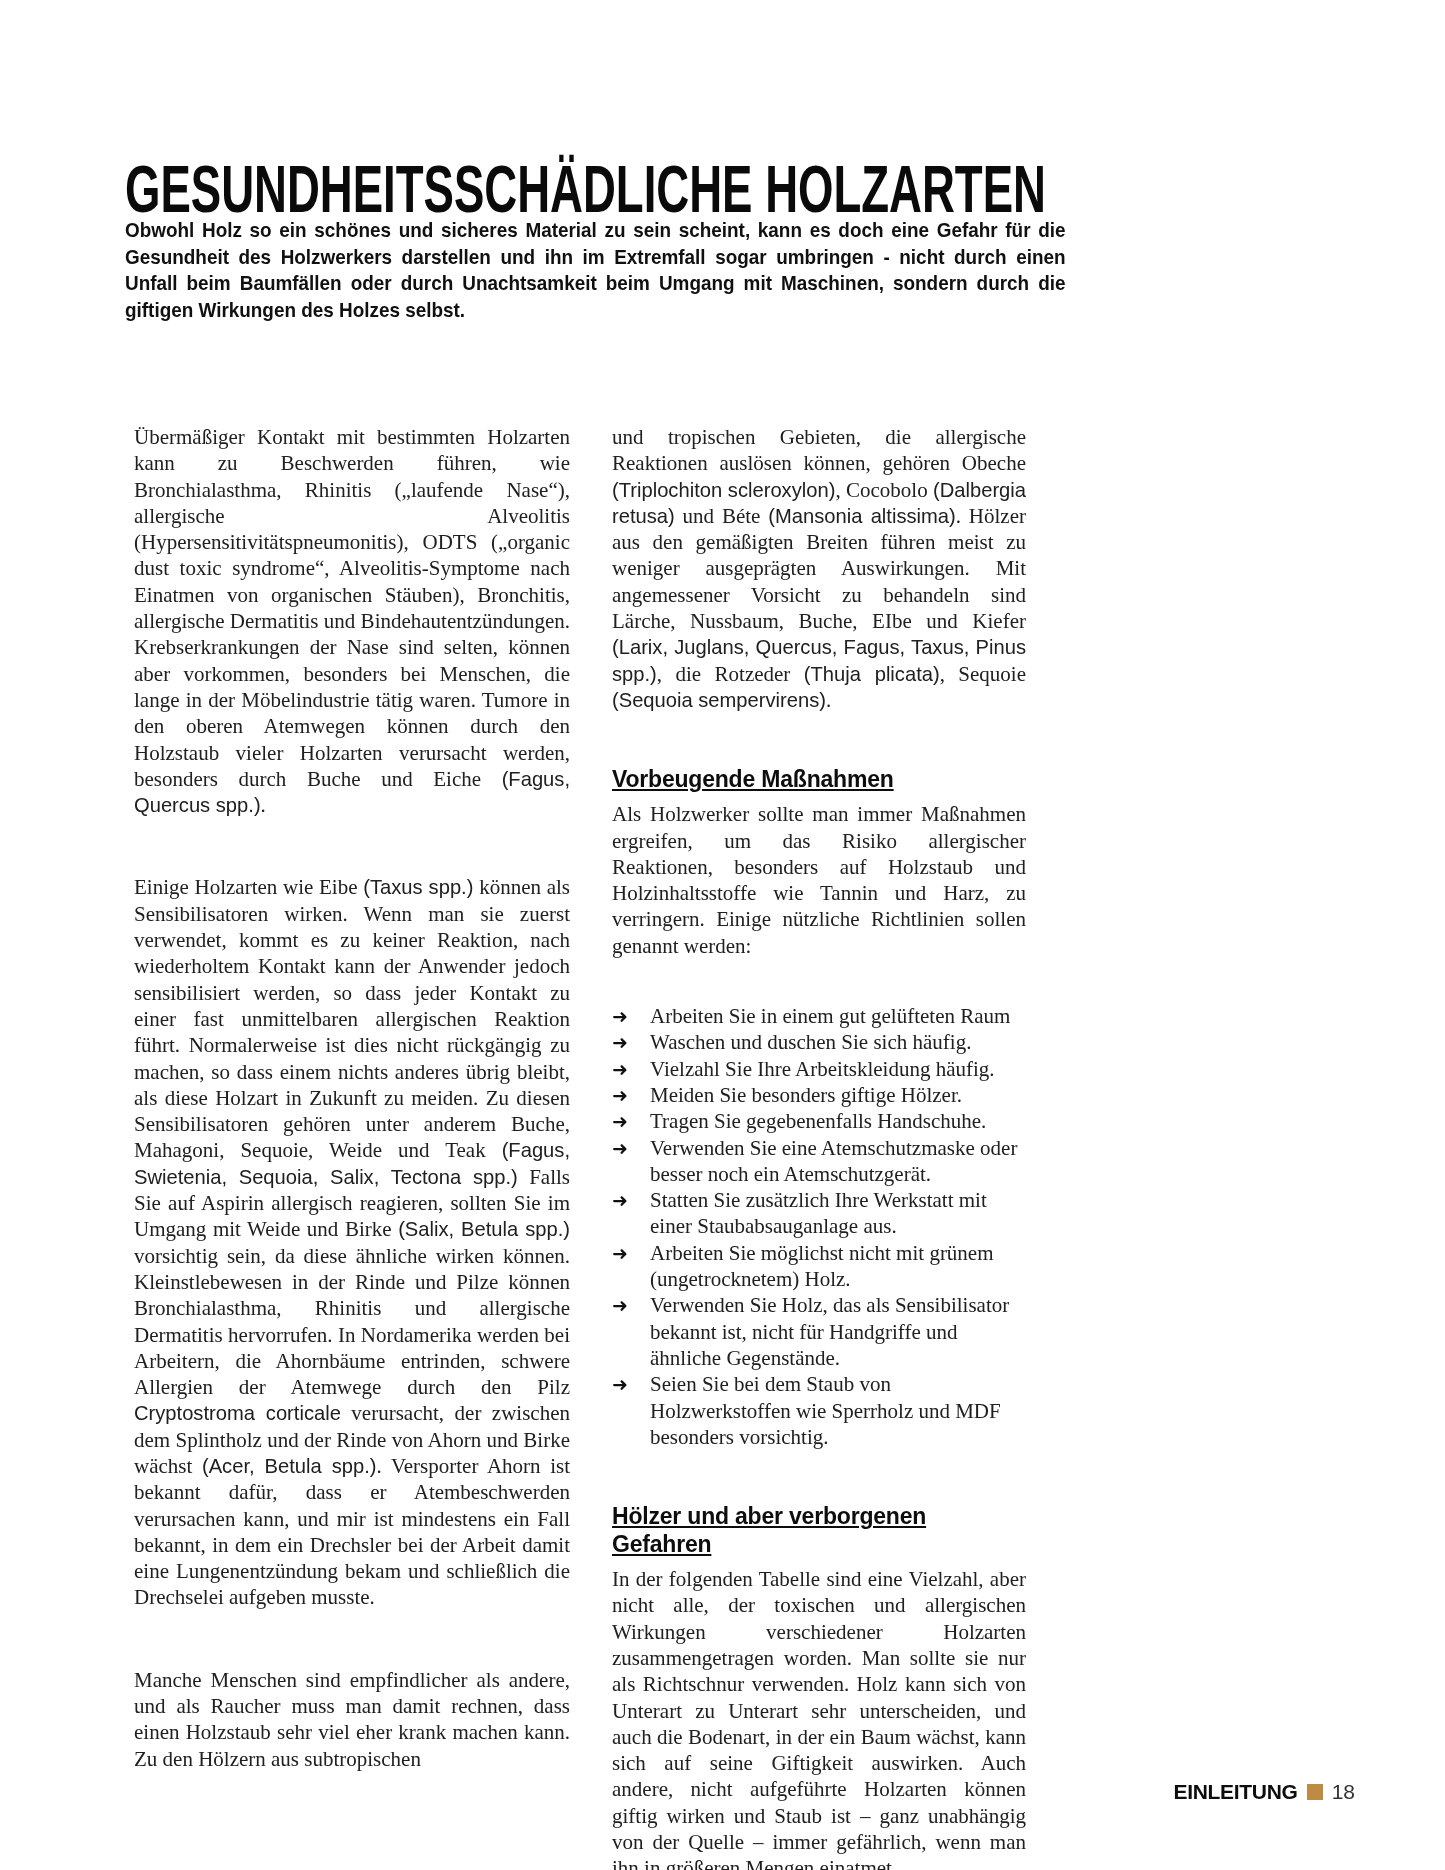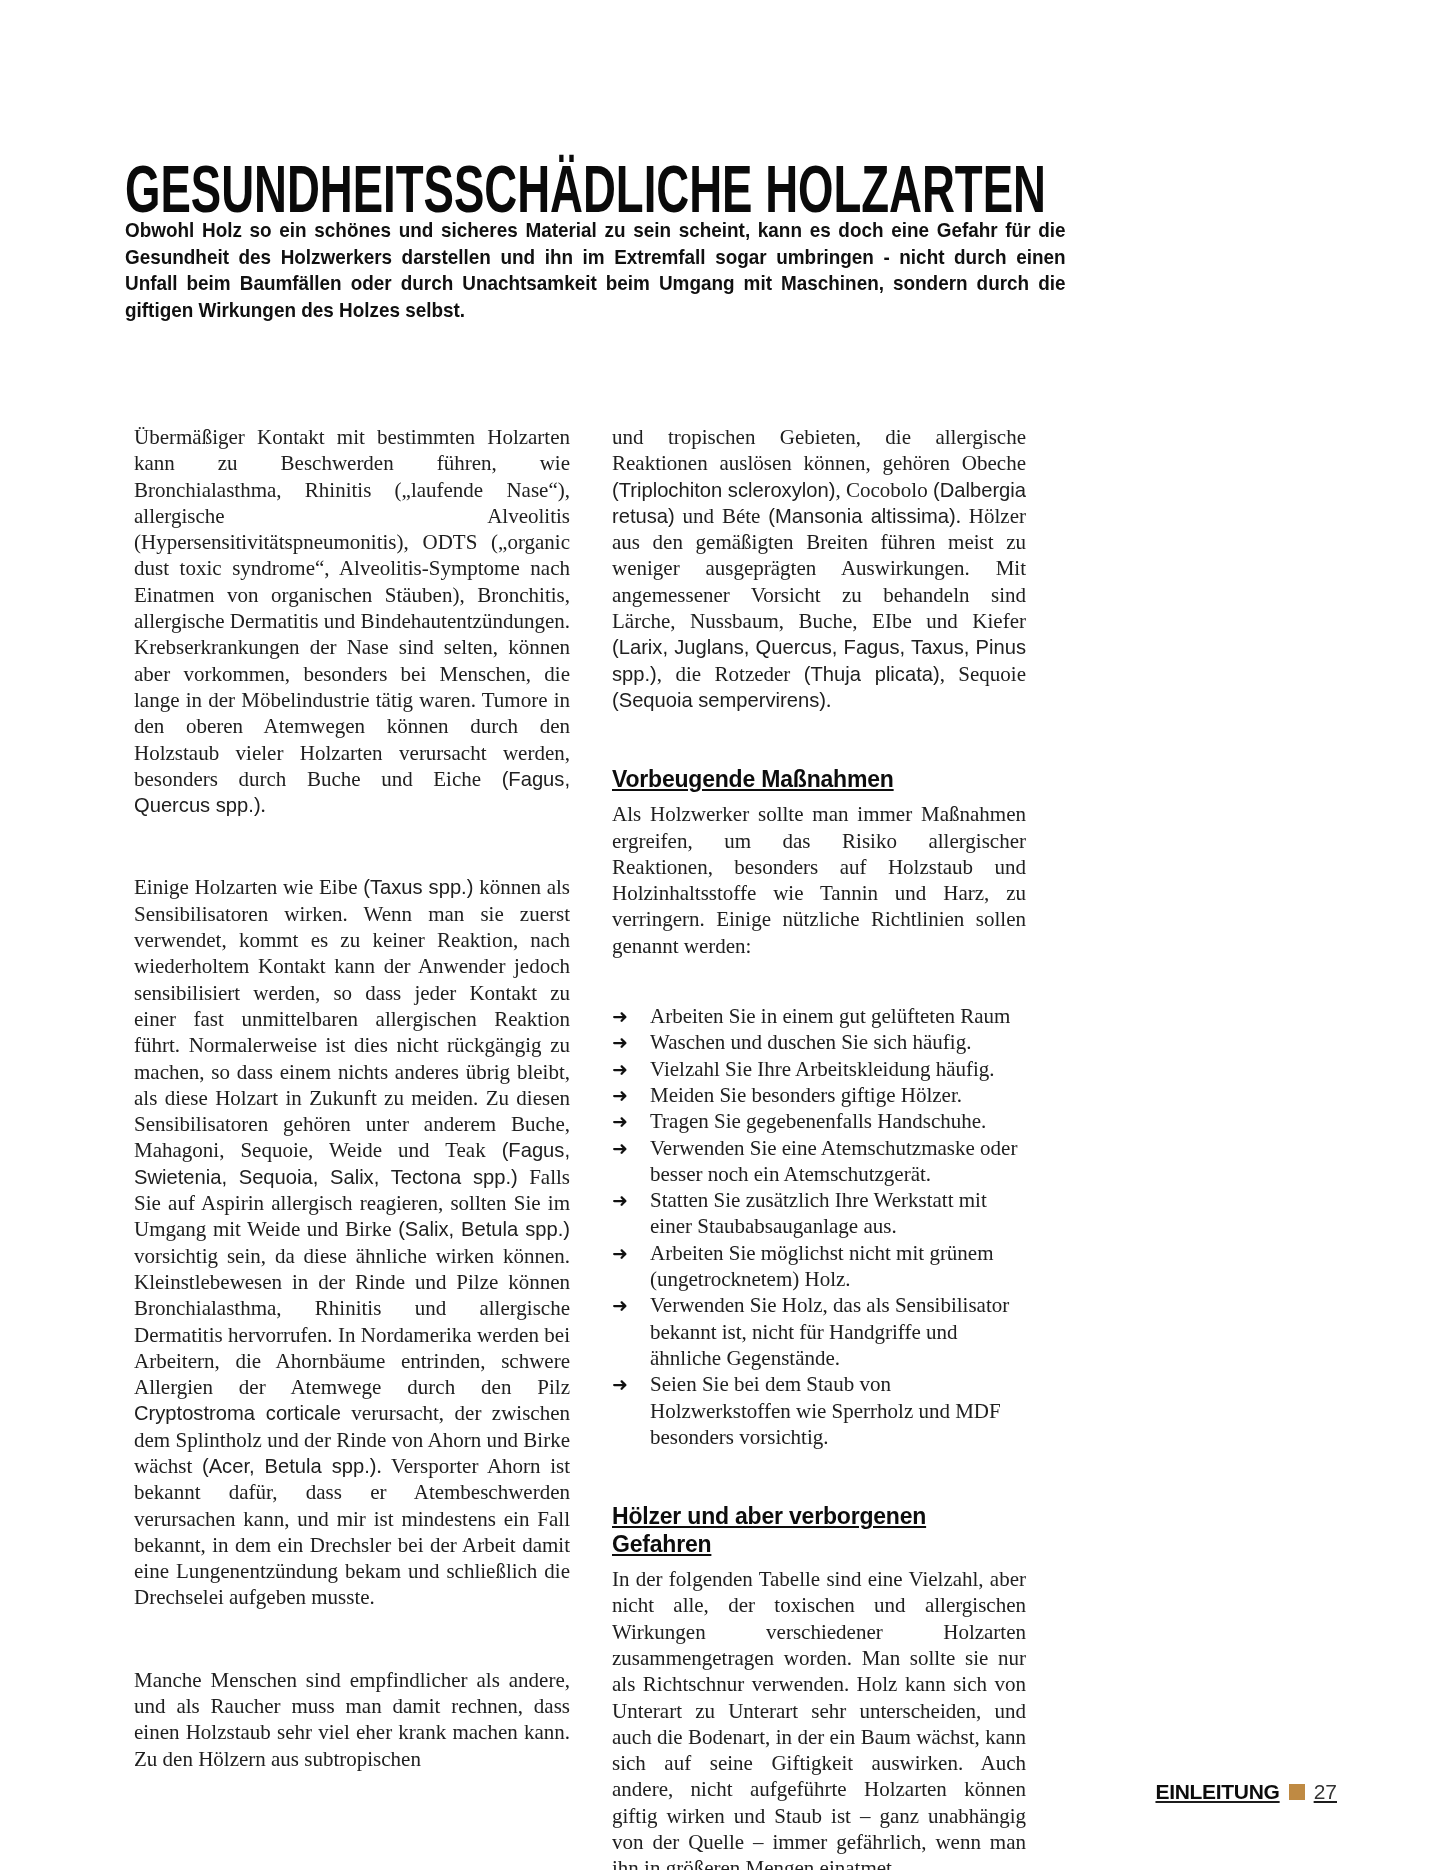--- a/index.html
+++ b/index.html
@@ -59,24 +59,23 @@
   .bullet-list { margin: 36px 0 0 0; }
   .bullet-item { display: flex; align-items: flex-start; }
   .bullet-arrow {
     font-family: "DejaVu Sans", sans-serif;
     flex: 0 0 38px; width: 38px;
     font-size: 19px; line-height: 26.3px; color: #111111;
   }
   .bullet-text { flex: 1 1 auto; text-align: left; }
 
   .footer {
-    position: absolute; right: 108px; top: 1781px;
+    position: absolute; right: 90px; top: 1781px;
     display: flex; align-items: center; gap: 9px;
     height: 22px;
-    text-decoration: underline;
   }
   .footer-section {
     font-family: "Liberation Sans", sans-serif;
     font-weight: 700; font-size: 21px; letter-spacing: -0.3px;
     color: #0d0d0d; line-height: 22px;
   }
   .footer-marker {
     width: 16px; height: 16px; display: inline-block;
     background: #BF8A43;
   }
@@ -146,16 +145,16 @@
           <span class="bullet-text">Seien Sie bei dem Staub von Holzwerkstoffen wie Sperrholz und MDF besonders vorsichtig.</span>
         </div>
       </div>
       <h2 class="sub-heading">Hölzer und aber verborgenen Gefahren</h2>
       <p class="body-p">In der folgenden Tabelle sind eine Vielzahl, aber nicht alle, der toxischen und allergischen Wirkungen verschiedener Holzarten zusammengetragen worden. Man sollte sie nur als Richtschnur verwenden. Holz kann sich von Unterart zu Unterart sehr unterscheiden, und auch die Bodenart, in der ein Baum wächst, kann sich auf seine Giftigkeit auswirken. Auch andere, nicht aufgeführte Holzarten können giftig wirken und Staub ist – ganz unabhängig von der Quelle – immer gefährlich, wenn man ihn in größeren Mengen einatmet.</p>
     </div>
 
   <div class="footer">
     <span class="footer-section">EINLEITUNG</span>
     <span class="footer-marker" style="background-color: rgb(191, 138, 67);"></span>
-    <span class="footer-page">27</span>
+    <span class="footer-page">18</span>
   </div>
 
 </div>
 
 </body></html>

